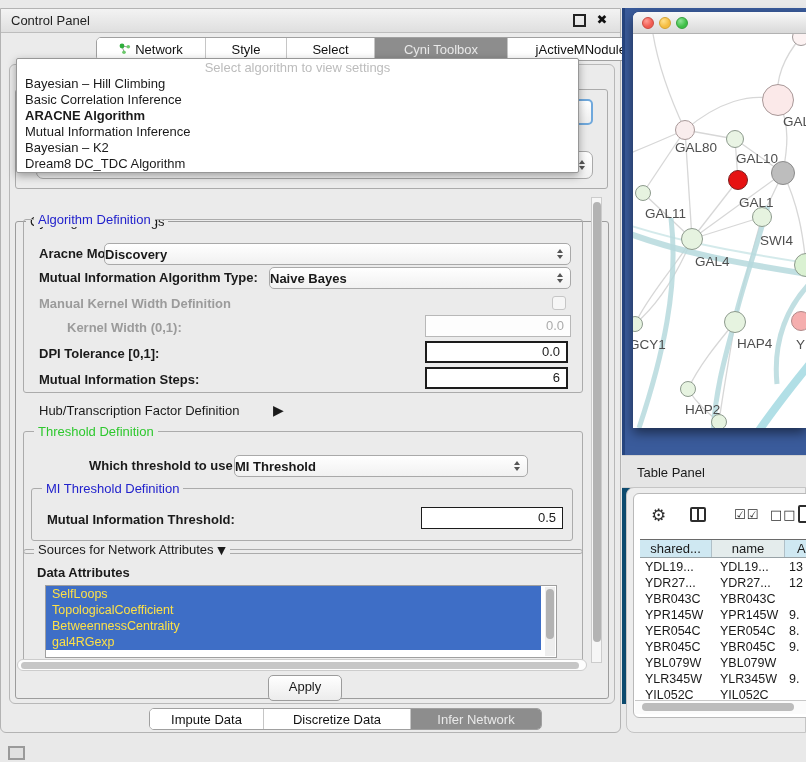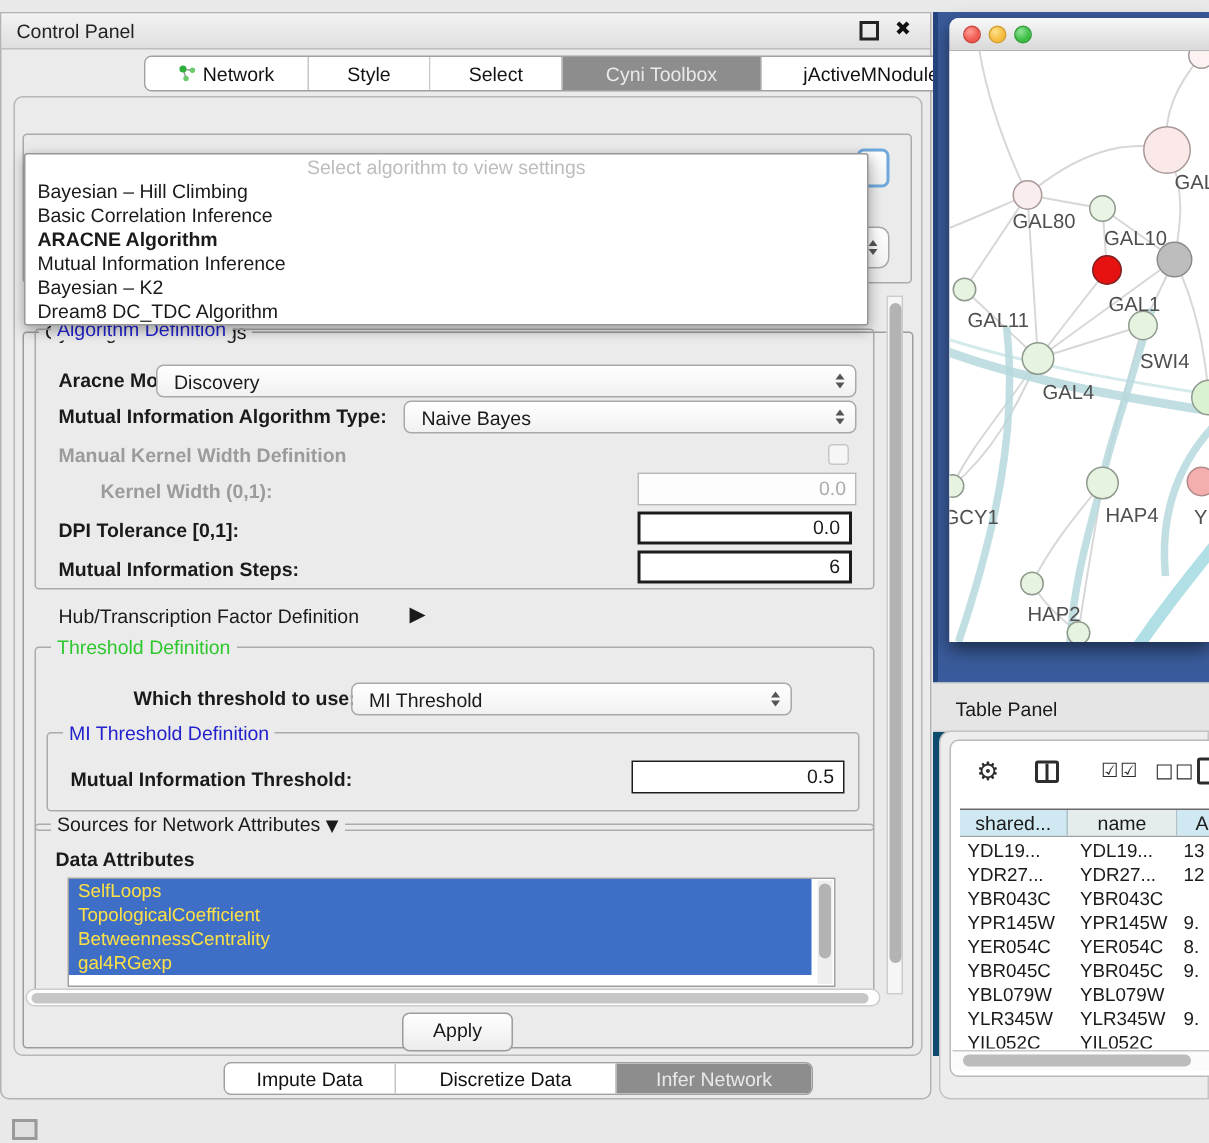--- a/index.html
+++ b/index.html
@@ -26,33 +26,33 @@
   .seg .sel{background:#8d8d8d;color:#e9e9e9;}
   
   .grp{border:1px solid #ababab;border-radius:3px;box-sizing:border-box;}
   .gttl{position:absolute;top:-8px;left:10px;background:#ebebeb;padding:0 4px;font-size:13px;}
   .blue{color:#2222cc;} .green{color:#2ec82e;}
   .lbl{position:absolute;white-space:nowrap;} .bold{font-weight:bold;}
   .gray-dis{color:#9b9b9b;}
   
   .combo{position:absolute;height:22px;background:linear-gradient(#ffffff,#f1f1f1);
     border:1px solid #a9a9a9;border-radius:5px;box-sizing:border-box;display:flex;align-items:center;
-    padding-left:11px;cursor:default;}
+    cursor:default;font-weight:bold;}
   .combo .spin{margin-left:auto;margin-right:7px;display:flex;flex-direction:column;align-items:center;}
   .combo .spin i{display:block;width:0;height:0;border-left:3.5px solid transparent;border-right:3.5px solid transparent;}
   .combo .spin i.up{border-bottom:4px solid #555;margin-bottom:2px;}
   .combo .spin i.dn{border-top:4px solid #555;}
   
   .field{position:absolute;height:22px;background:#fff;border:2px solid #1c1c1c;box-sizing:border-box;
     text-align:right;padding:0 6px;line-height:18px;}
   .field-dis{position:absolute;height:22px;background:#fdfdfd;border:1px solid #b8b8b8;box-sizing:border-box;
     text-align:right;padding:0 6px;line-height:20px;color:#ababab;}
   
   #algo-popup{left:15px;top:49px;width:563px;height:115px;background:#fff;border:1px solid #979797;
-    border-radius:2px;box-shadow:0 3px 9px rgba(0,0,0,.35);z-index:20;box-sizing:border-box;margin-top:44px;}
+    border-radius:2px;box-shadow:0 3px 9px rgba(0,0,0,.35);z-index:20;box-sizing:border-box;}
   #algo-popup .ph{height:17px;text-align:center;color:#bcbcbc;line-height:17px;}
   #algo-popup .it{height:16px;line-height:16px;padding-left:8px;cursor:default;}
   
   #attr-list{left:44px;top:576px;width:512px;height:73px;background:#fff;border:1px solid #9f9f9f;box-sizing:border-box;overflow:hidden;}
   #attr-list .row{height:16px;line-height:16px;padding-left:6px;background:#3e6ec6;color:#fde047;
     width:495px;box-sizing:border-box;font-size:12.5px;cursor:default;}
   
   .vtrack{background:#f6f6f6;border:1px solid #cccccc;box-sizing:border-box;}
   .vthumb{position:absolute;background:#b3b3b3;border-radius:5px;}
   .htrack{background:#fdfdfd;border:1px solid #cccccc;border-radius:7px;box-sizing:border-box;}

